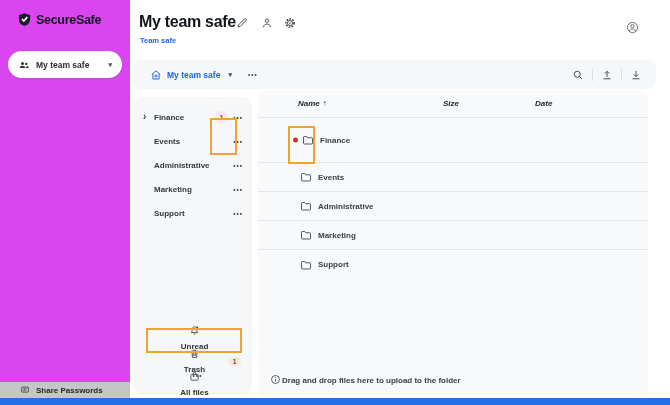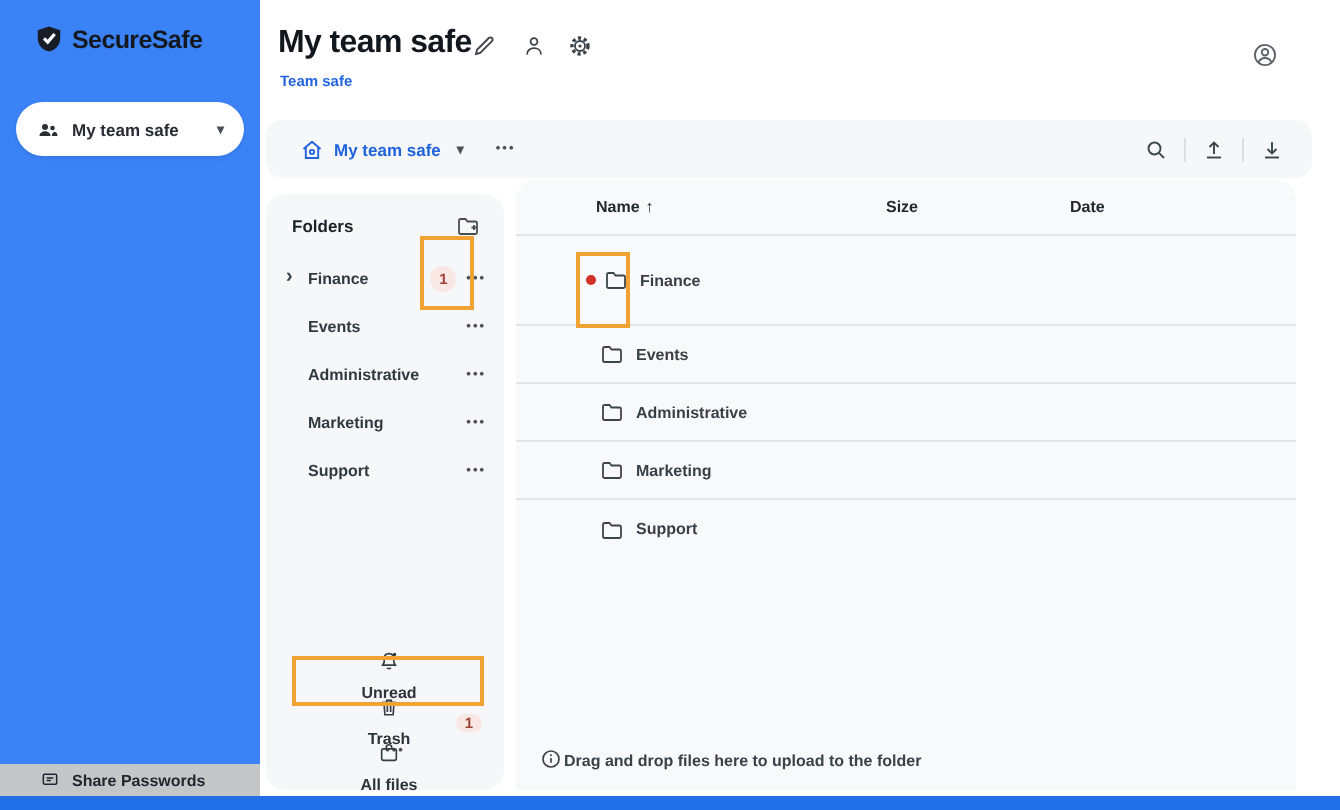--- a/index.html
+++ b/index.html
@@ -1,21 +1,21 @@
 <!DOCTYPE html>
 <html><head>
 <meta charset="utf-8">
 <style>
   * { margin:0; padding:0; box-sizing:border-box; }
   html,body { background:#fff; }
   .app { position:relative; width:670px; height:405px; background:#ffffff;
          font-family:"Liberation Sans", sans-serif; overflow:hidden; }
 
   
-  .sidebar { position:absolute; left:0; top:0; width:130px; height:405px; background:#3b82f6; }
+  .sidebar { position:absolute; left:0; top:0; width:130px; height:405px; background:#d946ef; }
   .logo { position:absolute; left:17px; top:12px; display:flex; align-items:center; gap:4px;
           font-weight:bold; font-size:12.5px; color:#14181f; letter-spacing:-0.3px; }
   .safe-pill { position:absolute; left:8px; top:51px; width:114px; height:27px; background:#fff;
           border-radius:15px; display:flex; align-items:center; gap:6px; padding:0 10px;
           font-size:8.5px; font-weight:bold; color:#272c33; box-shadow:0 1px 2px rgba(0,0,0,.08); }
   .pill-caret { margin-left:auto; color:#4a505a; font-size:7px; }
   .nav { position:absolute; top:92px; left:0; width:130px; }
   .nav-item { display:flex; align-items:center; gap:7px; height:23px; padding-left:15px;
           font-size:8.5px; font-weight:bold; color:#2a2f36; }
   .nav-item.selected { background:#d9dbdd; }
@@ -60,21 +60,21 @@
           justify-content:center; margin-left:auto; padding:0 2px; }
   .fp-shortcuts { position:absolute; left:0; top:228px; width:100%; }
   .sc-item { display:flex; align-items:center; gap:6px; height:23px; padding:0 11px 0 15px;
           font-size:8px; font-weight:bold; color:#2e333a;flex-direction:column; }
   .sc-icon { color:#363c44; display:flex; }
 
   
   .files-panel { position:absolute; left:258px; top:90px; width:390px; height:305px;
           background:#f8f9fa; border-radius:10px 10px 0 0; }
   .ft-header { display:flex; align-items:center; height:28px; font-size:8px; font-weight:bold;
-          color:#23272e; border-bottom:1px solid #e2e4e7; }
+          color:#23272e; border-bottom:1px solid #e2e4e7;font-style:italic; }
   .col-name { width:185px; padding-left:40px; display:flex; align-items:center; gap:3px; }
   .col-size { width:92px; }
   .sort-arrow { font-size:8px; }
   .ft-row { display:flex; align-items:center; height:29px; border-bottom:1px solid #e2e4e7;
           font-size:8px; font-weight:bold; color:#3a3f46; cursor:pointer; }
   .ft-row.tall { height:45px; }
   .ft-row.last { border-bottom:none; }
   .row-name { position:relative; display:flex; align-items:center; gap:6px; padding-left:42px; }
   .ft-row.tall .row-name { padding-left:44px; }
   .unread-dot { position:absolute; left:35px; top:50%; transform:translateY(-50%);
@@ -195,29 +195,20 @@
         <svg width="12" height="12" viewBox="0 0 24 24" fill="none" stroke="currentColor" stroke-width="1.9">
             <path d="M12 4 V15"></path>
             <path d="M7.5 11 L12 15.5 L16.5 11"></path>
             <path d="M5 19.5 H19"></path>
           </svg>
       </span>
     </div>
   </div>
 
   <div class="folders-panel">
-    <div class="fp-header">
-      <span>Folders</span>
-      <span class="fp-add">
-        <svg width="12" height="12" viewBox="0 0 24 24" fill="none" stroke="currentColor" stroke-width="1.8">
-            <path d="M3 6.5 a1.5 1.5 0 0 1 1.5-1.5 h5 l2 2.5 h8 a1.5 1.5 0 0 1 1.5 1.5 v9.5 a1.5 1.5 0 0 1-1.5 1.5 h-15 a1.5 1.5 0 0 1-1.5-1.5 z"></path>
-            <path d="M15.5 13.5 h5 M18 11 v5"></path>
-          </svg>
-      </span>
-    </div>
     <div class="fp-list">
       <div class="fp-item">
         <span class="fp-chevron">›</span>
         <span>Finance</span>
         <span class="badge">1</span>
         <span class="dots">•••</span>
       </div>
       <div class="fp-item">
         <span>Events</span>
         <span class="dots">•••</span>

